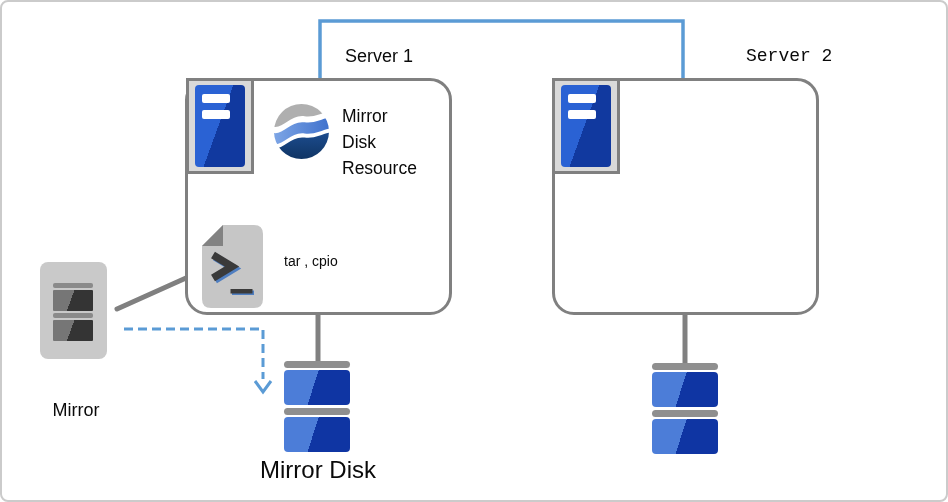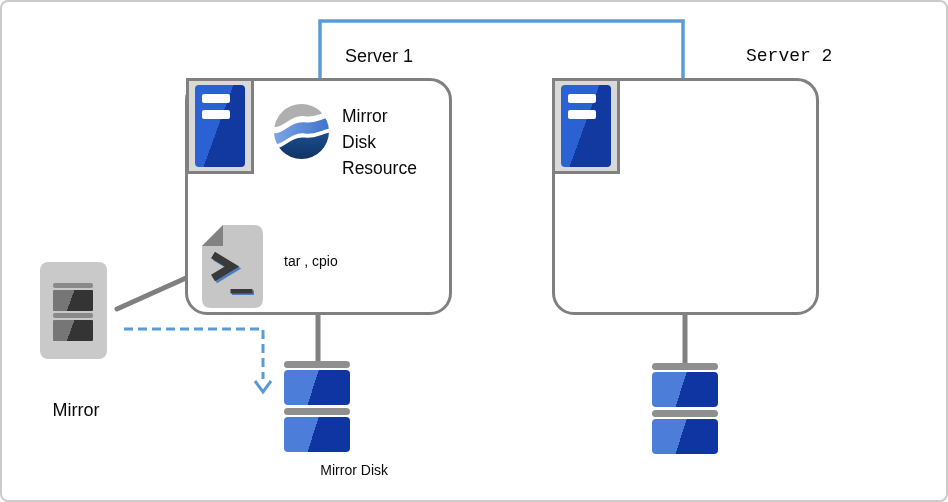--- a/index.html
+++ b/index.html
@@ -75,22 +75,22 @@
     font-size:18px; line-height:28px; color:#0a0a0a; }
 
   
   .disk{ position:absolute; width:66px; }
   #disk1{ left:282px; top:359px; }
   #disk2{ left:650px; top:361px; }
   .disk .cap{ height:7px; background:#8f8f8f; border-radius:3.5px; margin-bottom:2px; }
   .disk .platter{ height:35px; border-radius:4px; margin-bottom:3px;
     background:linear-gradient(108deg, var(--disk-blue-light,#4C7DD8) 45%, var(--disk-blue-dark,#0F35A3) 45%); }
 
-  .mirror-disk-label{ position:absolute; left:246px; top:458px; width:140px; text-align:right;
-    font-size:14px; line-height:20px; color:#0a0a0a; white-space:nowrap; }
+  .mirror-disk-label{ position:absolute; left:246px; top:458px; width:140px; text-align:center;
+    font-size:24px; line-height:20px; color:#0a0a0a; white-space:nowrap; }
 </style>
 </head>
 <body>
 
 <div class="canvas">
 
   <svg class="lines" viewBox="0 0 948 502" aria-hidden="true">
     <polyline class="blue-bracket" points="318,78 318,19 681,19 681,78"></polyline>
     <line class="stem" x1="316" y1="313" x2="316" y2="360"></line>
     <line class="stem" x1="683" y1="313" x2="683" y2="362"></line>

